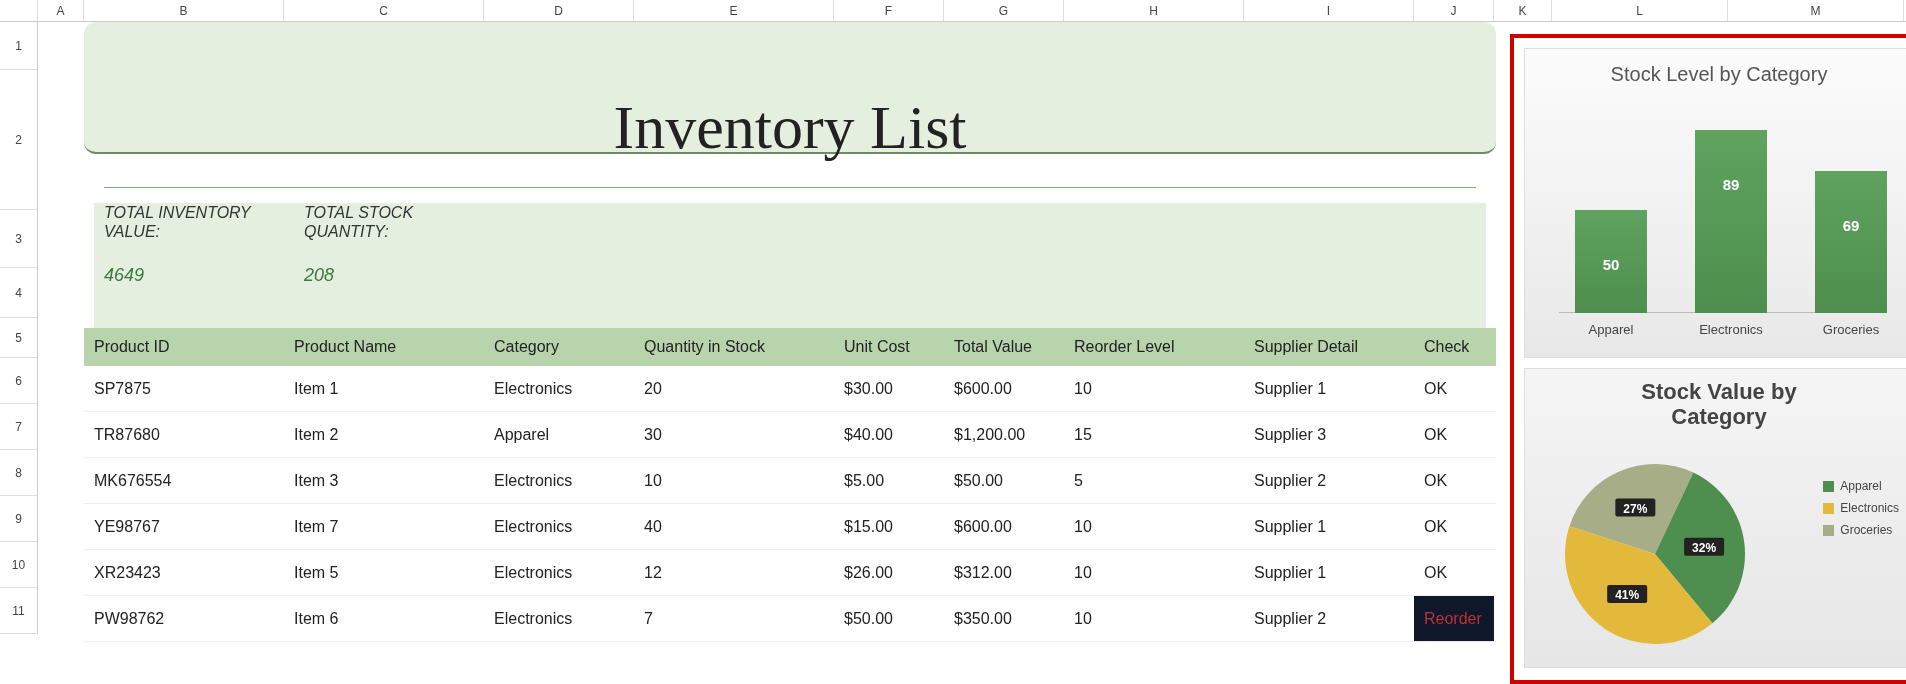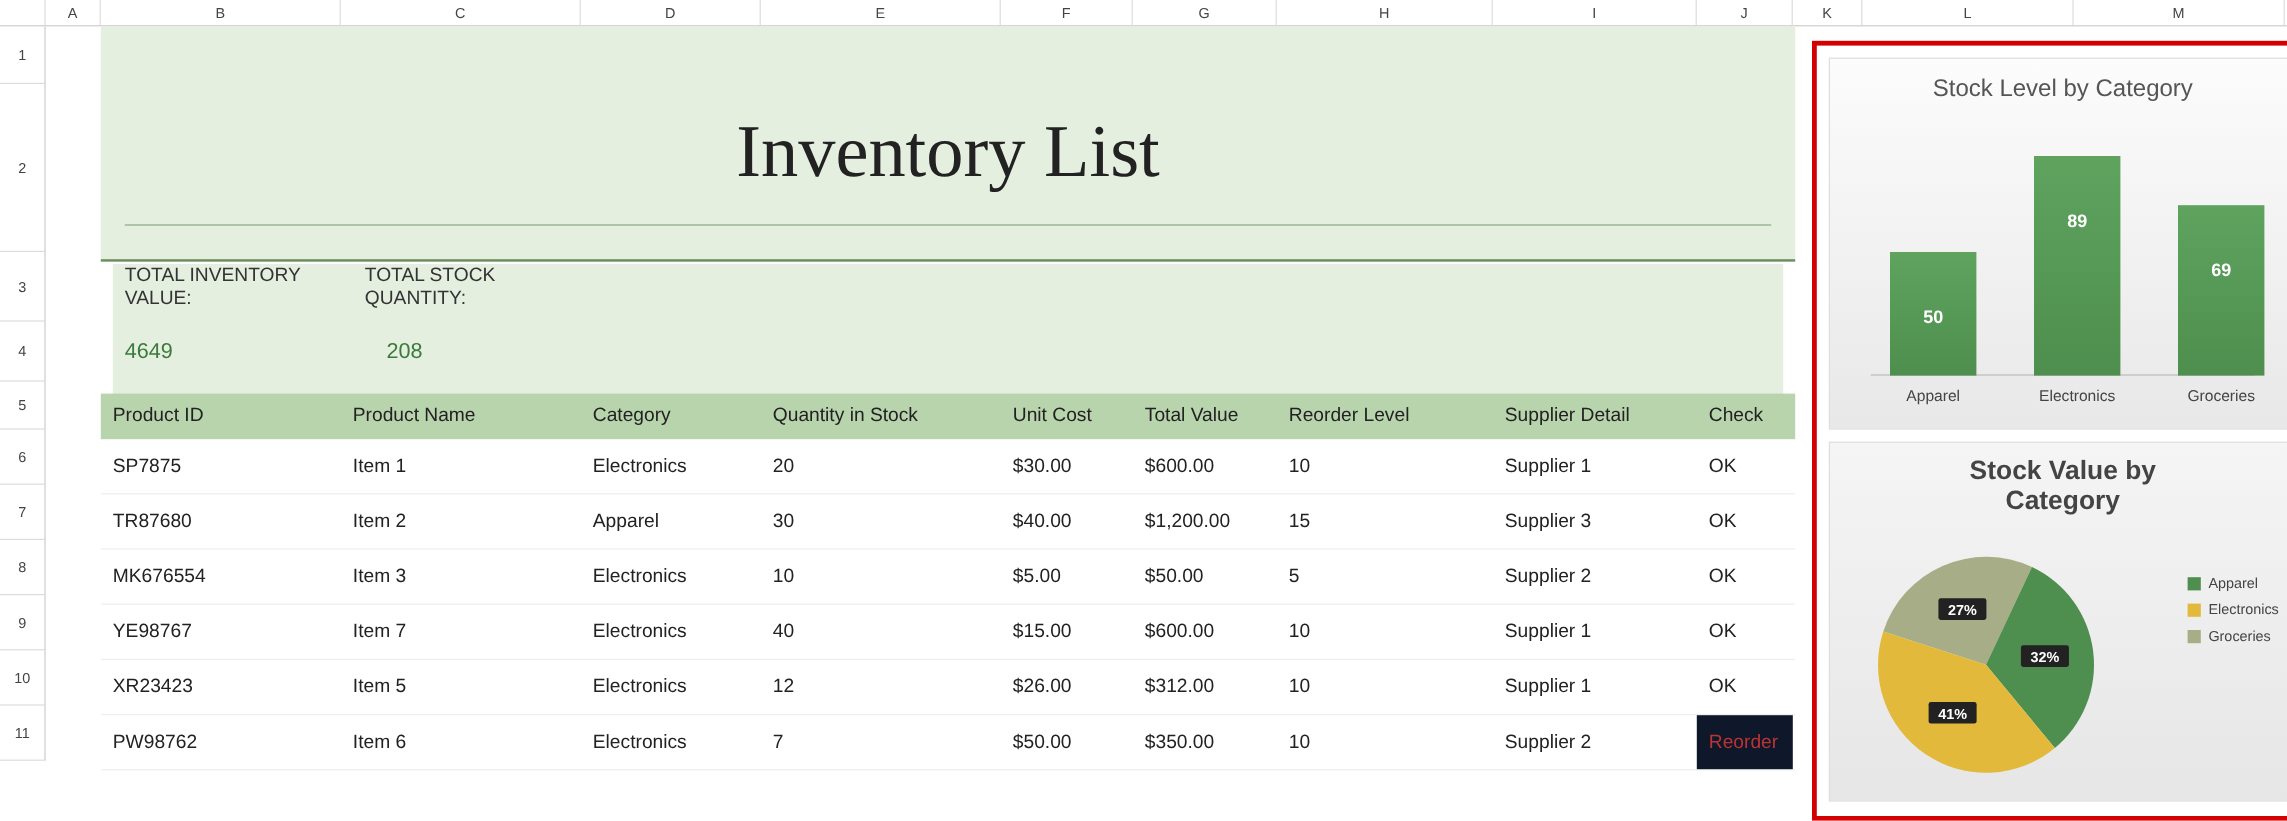--- a/index.html
+++ b/index.html
@@ -9,25 +9,25 @@
 .col-headers { display: flex; height: 22px; border-bottom: 1px solid #ccc; background: #fff; }
 .col-header { display: flex; align-items: center; justify-content: center; font-size: 12px; color: #444; border-right: 1px solid #ddd; }
 
 
 .row-headers { position: absolute; left: 0; top: 22px; width: 38px; }
 .row-header { display: flex; align-items: center; justify-content: center; font-size: 12px; color: #444; border-bottom: 1px solid #ddd; border-right: 1px solid #ccc; }
 
 .sheet-body { position: absolute; left: 38px; top: 22px; right: 0; bottom: 0; }
 
 
-.title-band { position: absolute; left: 46px; top: 0; width: 1412px; height: 196px; background: #e4efe0; border-bottom: 2px solid #6b8e5e; }
+.title-band { position: absolute; left: 46px; top: 0; width: 1412px; height: 132px; background: #e4efe0; border-bottom: 2px solid #6b8e5e; border-radius: 12px; }
 .title-text { position: absolute; top: 70px; left: 0; right: 0; text-align: center; font-family: "Times New Roman", serif; font-size: 62px; color: #222; }
 .title-rule { position: absolute; left: 20px; right: 20px; top: 165px; border-top: 1px solid #8aa87e; }
 
-.summary { position: absolute; left: 56px; top: 198px; width: 1392px; height: 134px; background: #e4efe0; }
+.summary { position: absolute; left: 56px; top: 181px; width: 1392px; height: 134px; background: #e4efe0; font-style: italic; }
 .summary-label { position: absolute; font-size: 16px; color: #333; line-height: 1.2; }
 .summary-value { position: absolute; font-size: 18px; color: #3a7a3a; }
 
 
 .table-header { position: absolute; left: 46px; top: 306px; width: 1412px; height: 38px; background: #b8d4ad; display: flex; align-items: center; }
 .th { font-size: 16px; color: #222; padding-left: 10px; }
 
 
 .data-rows { position: absolute; left: 46px; top: 344px; width: 1412px; }
 .data-row { height: 46px; display: flex; align-items: center; border-bottom: 1px solid #eee; }
@@ -103,21 +103,21 @@
 
   <div class="title-band">
     <div class="title-text">Inventory List</div>
     <div class="title-rule"></div>
   </div>
 
   <div class="summary">
     <div class="summary-label" style="left:10px; top:0; width:180px;">TOTAL INVENTORY VALUE:</div>
     <div class="summary-label" style="left:210px; top:0; width:180px;">TOTAL STOCK QUANTITY:</div>
     <div class="summary-value" style="left:10px; top:62px;">4649</div>
-    <div class="summary-value" style="left:210px; top:62px;margin-left:18px;">208</div>
+    <div class="summary-value" style="left:210px; top:62px;">208</div>
   </div>
 
   <div class="table-header">
     <div class="th c-pid">Product ID</div>
     <div class="th c-name">Product Name</div>
     <div class="th c-cat">Category</div>
     <div class="th c-qty">Quantity in Stock</div>
     <div class="th c-unit">Unit Cost</div>
     <div class="th c-total">Total Value</div>
     <div class="th c-reorder">Reorder Level</div>

